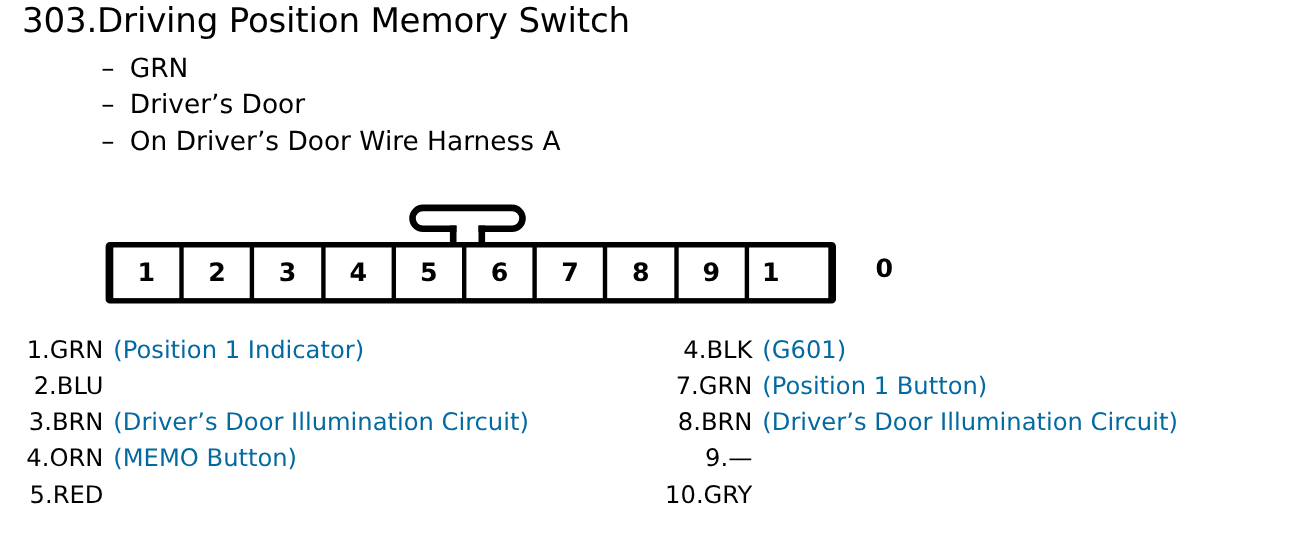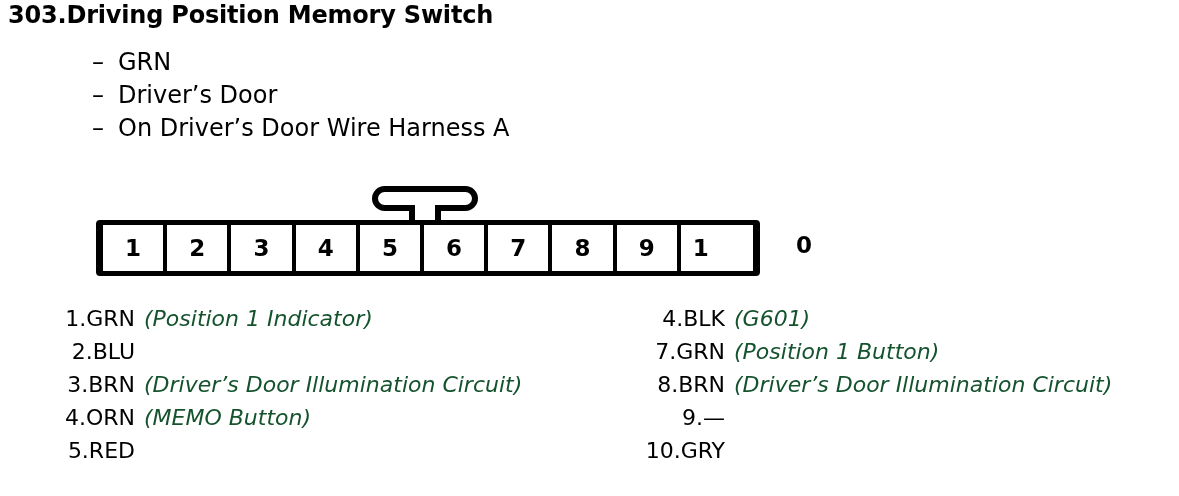--- a/index.html
+++ b/index.html
@@ -12,24 +12,24 @@
     height: 496px;
     position: relative;
     font-family: "DejaVu Sans", "Liberation Sans", sans-serif;
     color: #000000;
     overflow: hidden;
   }
 
   
   #page-title {
     position: absolute;
-    left: 8px;
+    left: 20px;
     top: 1px;
-    font-size: 24px;
-    font-weight: bold;
+    font-size: 31px;
+    font-weight: normal;
     letter-spacing: -0.2px;
     white-space: nowrap;
   }
 
   .attr-list {
     position: absolute;
     left: 92px;
     top: 48px;
     width: 700px;
   }
@@ -119,43 +119,41 @@
   
   .pin-cell.overflow {
     justify-content: flex-start;
     padding-left: 12px;
   }
 
   
   .legend-col {
     position: absolute;
     top: 306px;
-    margin-left: 41px;
   }
   #legend-left  { left: 22px; }
   #legend-right { left: 604px; }
 
   .legend-row {
     display: flex;
     align-items: baseline;
     height: 33px;
     font-size: 22px;
     white-space: nowrap;
   }
   .legend-pin {
     text-align: right;
     flex: 0 0 auto;
     color: #000;
   }
   #legend-left  .legend-pin { min-width: 72px; }
   #legend-right .legend-pin { min-width: 80px; }
   .legend-desc {
-    color: #14532d;
+    color: #0369a1;
     margin-left: 9px;
-    font-style: italic;
   }
 </style>
 </head>
 <body>
 
 <div id="page-title">303.Driving Position Memory Switch</div>
 
 <div class="attr-list">
   <div class="attr-row">
     <span class="attr-dash">–</span>

